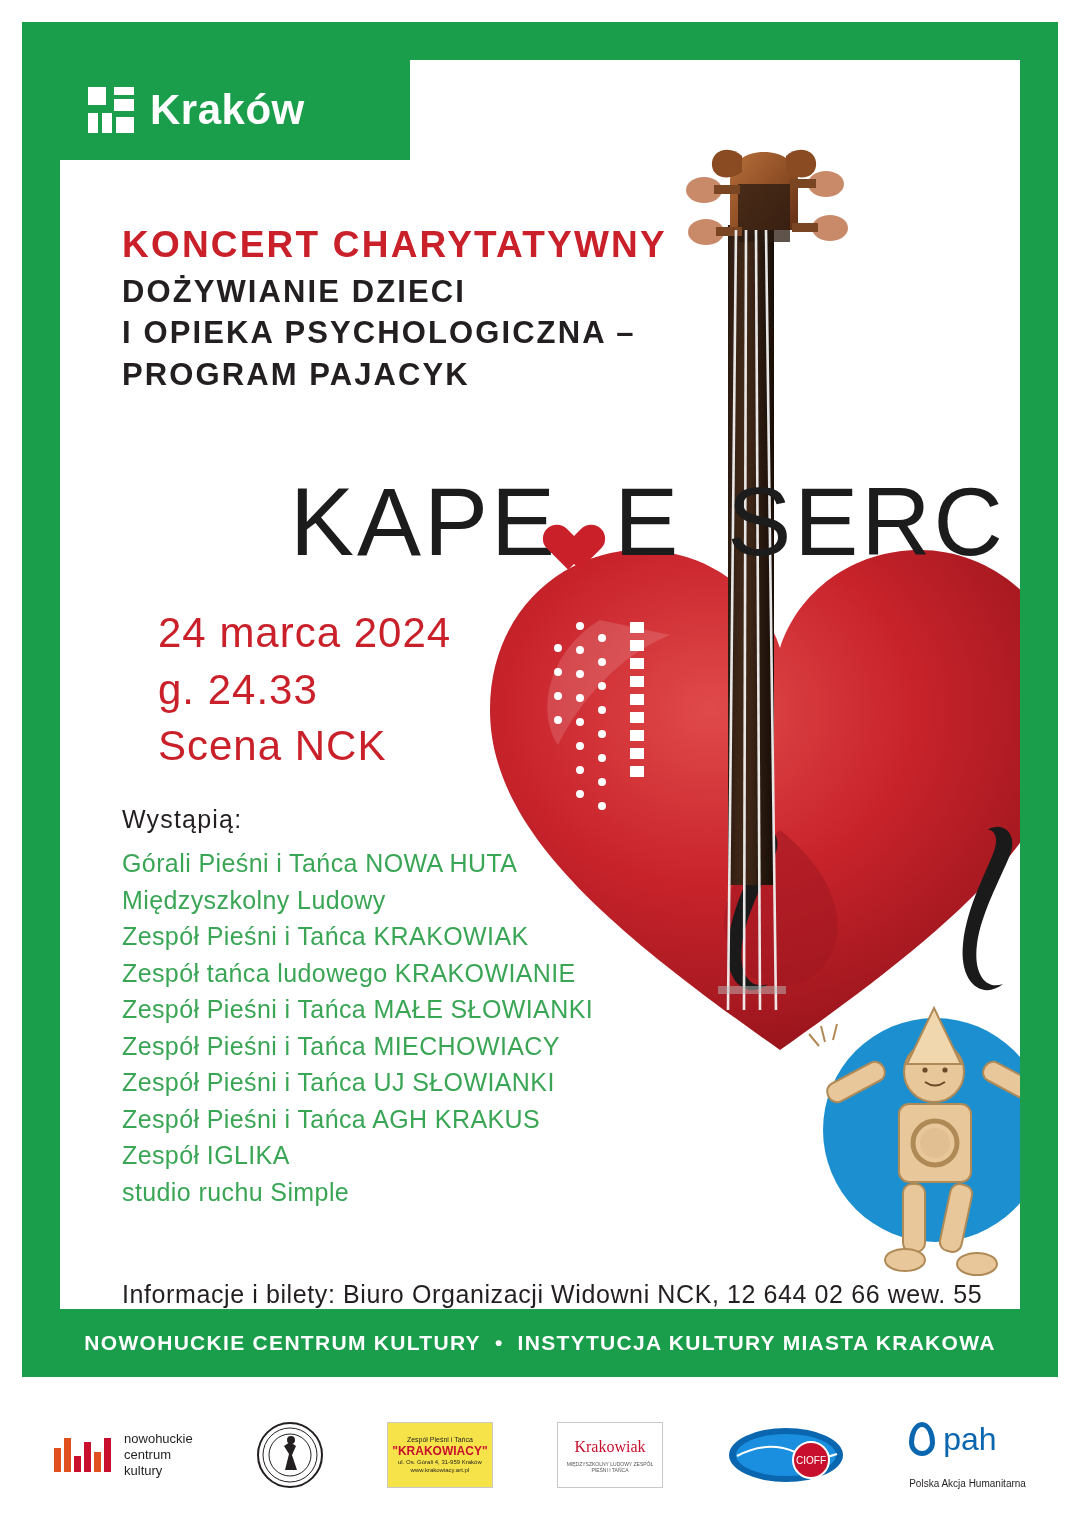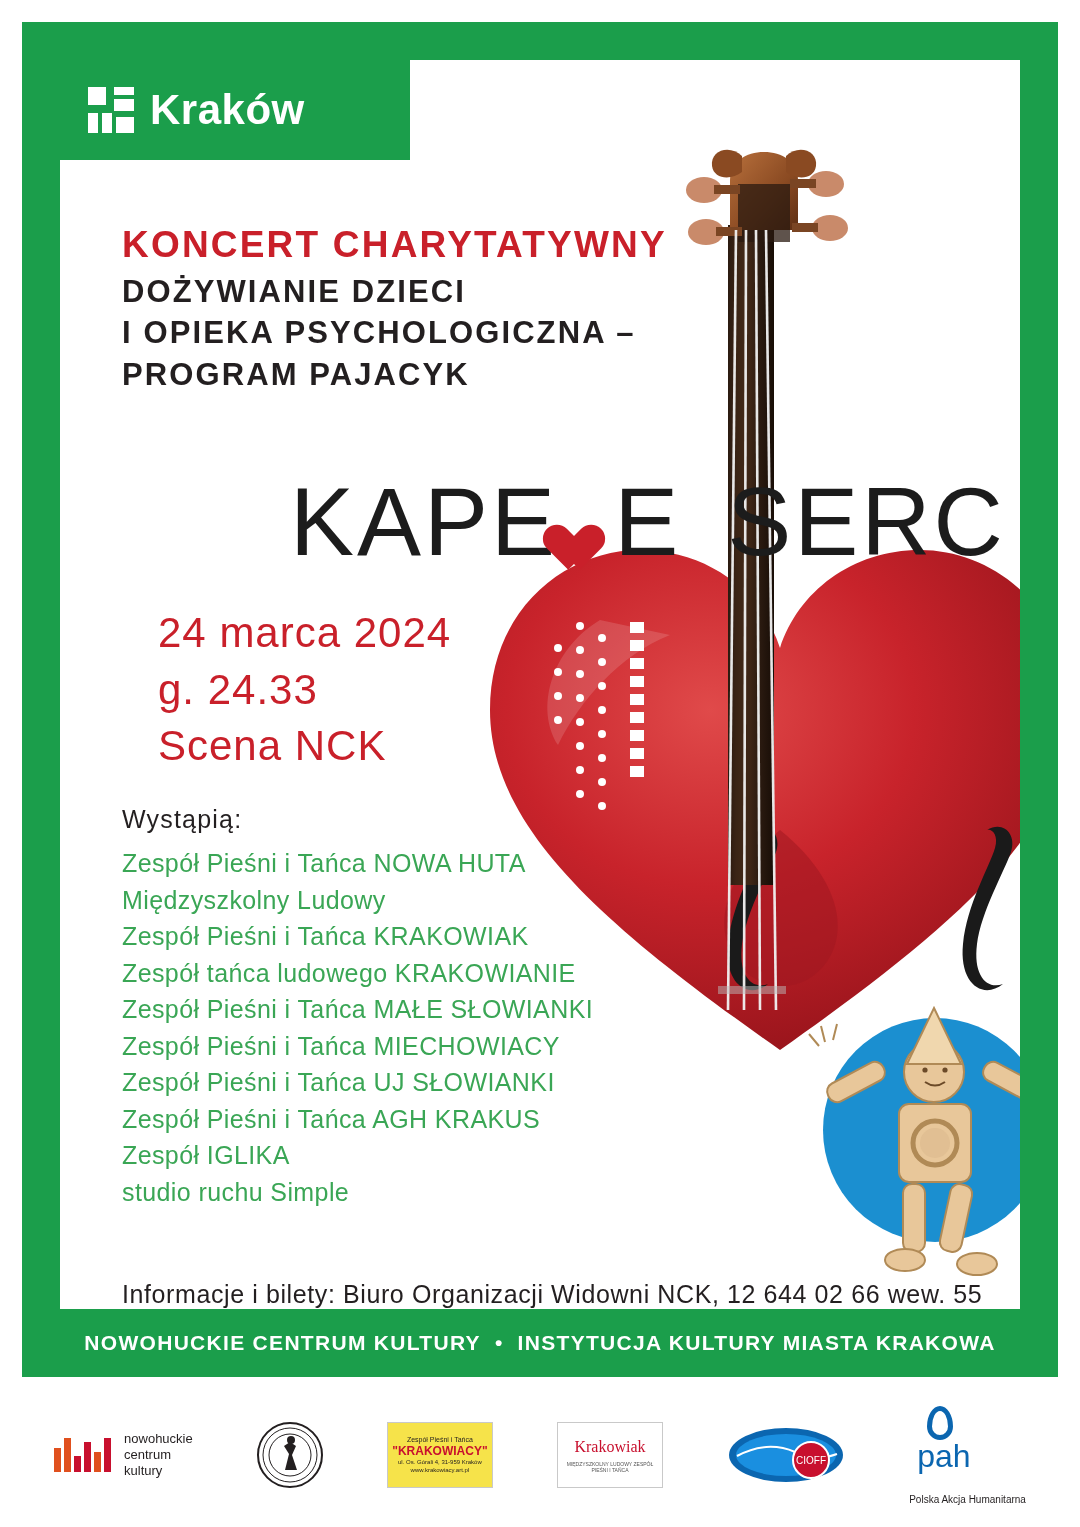--- a/index.html
+++ b/index.html
@@ -250,21 +250,21 @@
     color: #231f20;
     display: flex;
     flex-direction: column;
     align-items: center;
     justify-content: center;
     text-align: center;
     line-height: 1.25;
     overflow: hidden;
   }
   .pah-logo { display: flex; flex-direction: column; align-items: flex-start; }
-  .pah-top { display: flex; align-items: center; flex-direction: column; }
+  .pah-top { display: flex; align-items: center; }
   .pah-mark {
     width: 26px; height: 34px;
     border: 5px solid #0b66b0;
     border-radius: 50% 50% 50% 50%/60% 60% 40% 40%;
     box-sizing: border-box;
   }
   .pah-word { font-size: 32px; color: #0b66b0; margin-left: 8px; line-height: 1; }
   .pah-sub { font-size: 10px; color: #231f20; margin-top: 22px; }
 </style>
 </head>
@@ -404,21 +404,21 @@
     </div>
 
     <div id="dateblock">
       <div>24 marca 2024</div>
       <div>g. 24.33</div>
       <div>Scena NCK</div>
     </div>
 
     <div id="performers-label">Wystąpią:</div>
     <div id="performers">
-      <div class="p-row">Zespół Pieśni i Tańca NOWA HUTA</div>
+      <div class="p-row">Górali Pieśni i Tańca NOWA HUTA</div>
       <div class="p-row">Międzyszkolny Ludowy</div>
       <div class="p-row">Zespół Pieśni i Tańca KRAKOWIAK</div>
       <div class="p-row">Zespół tańca ludowego KRAKOWIANIE</div>
       <div class="p-row">Zespół Pieśni i Tańca MAŁE SŁOWIANKI</div>
       <div class="p-row">Zespół Pieśni i Tańca MIECHOWIACY</div>
       <div class="p-row">Zespół Pieśni i Tańca UJ SŁOWIANKI</div>
       <div class="p-row">Zespół Pieśni i Tańca AGH KRAKUS</div>
       <div class="p-row">Zespół IGLIKA</div>
       <div class="p-row">studio ruchu Simple</div>
     </div>

